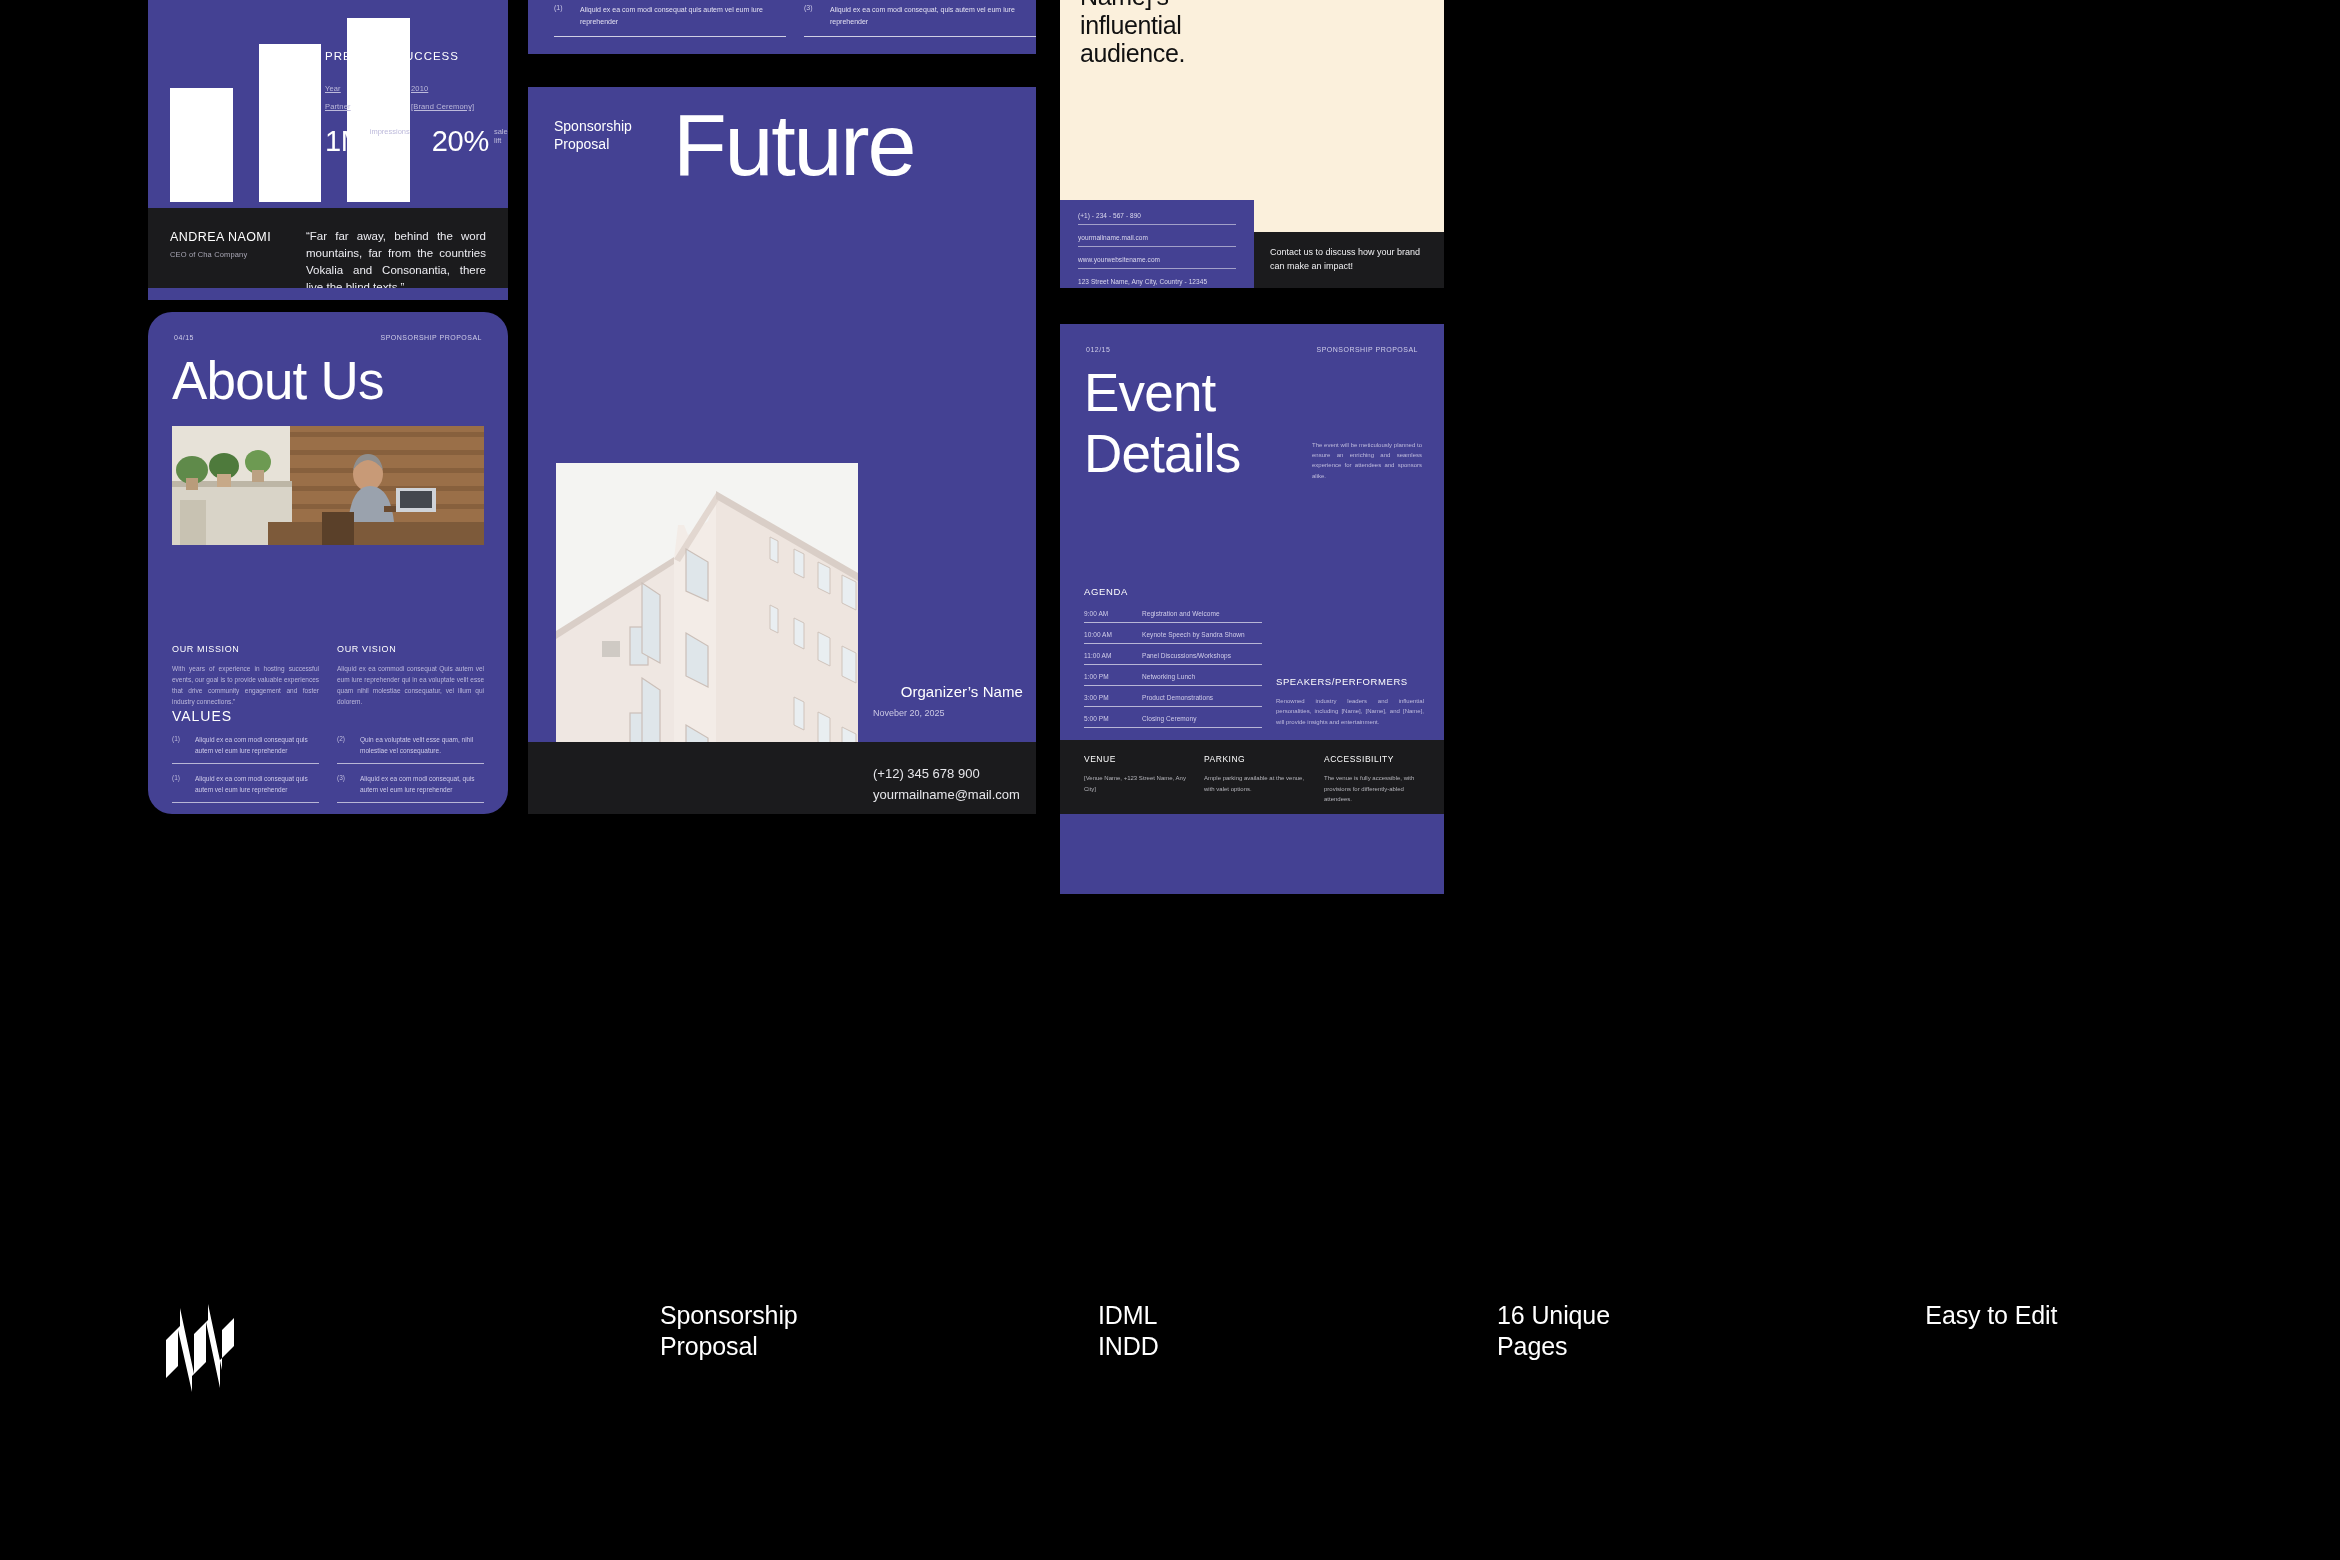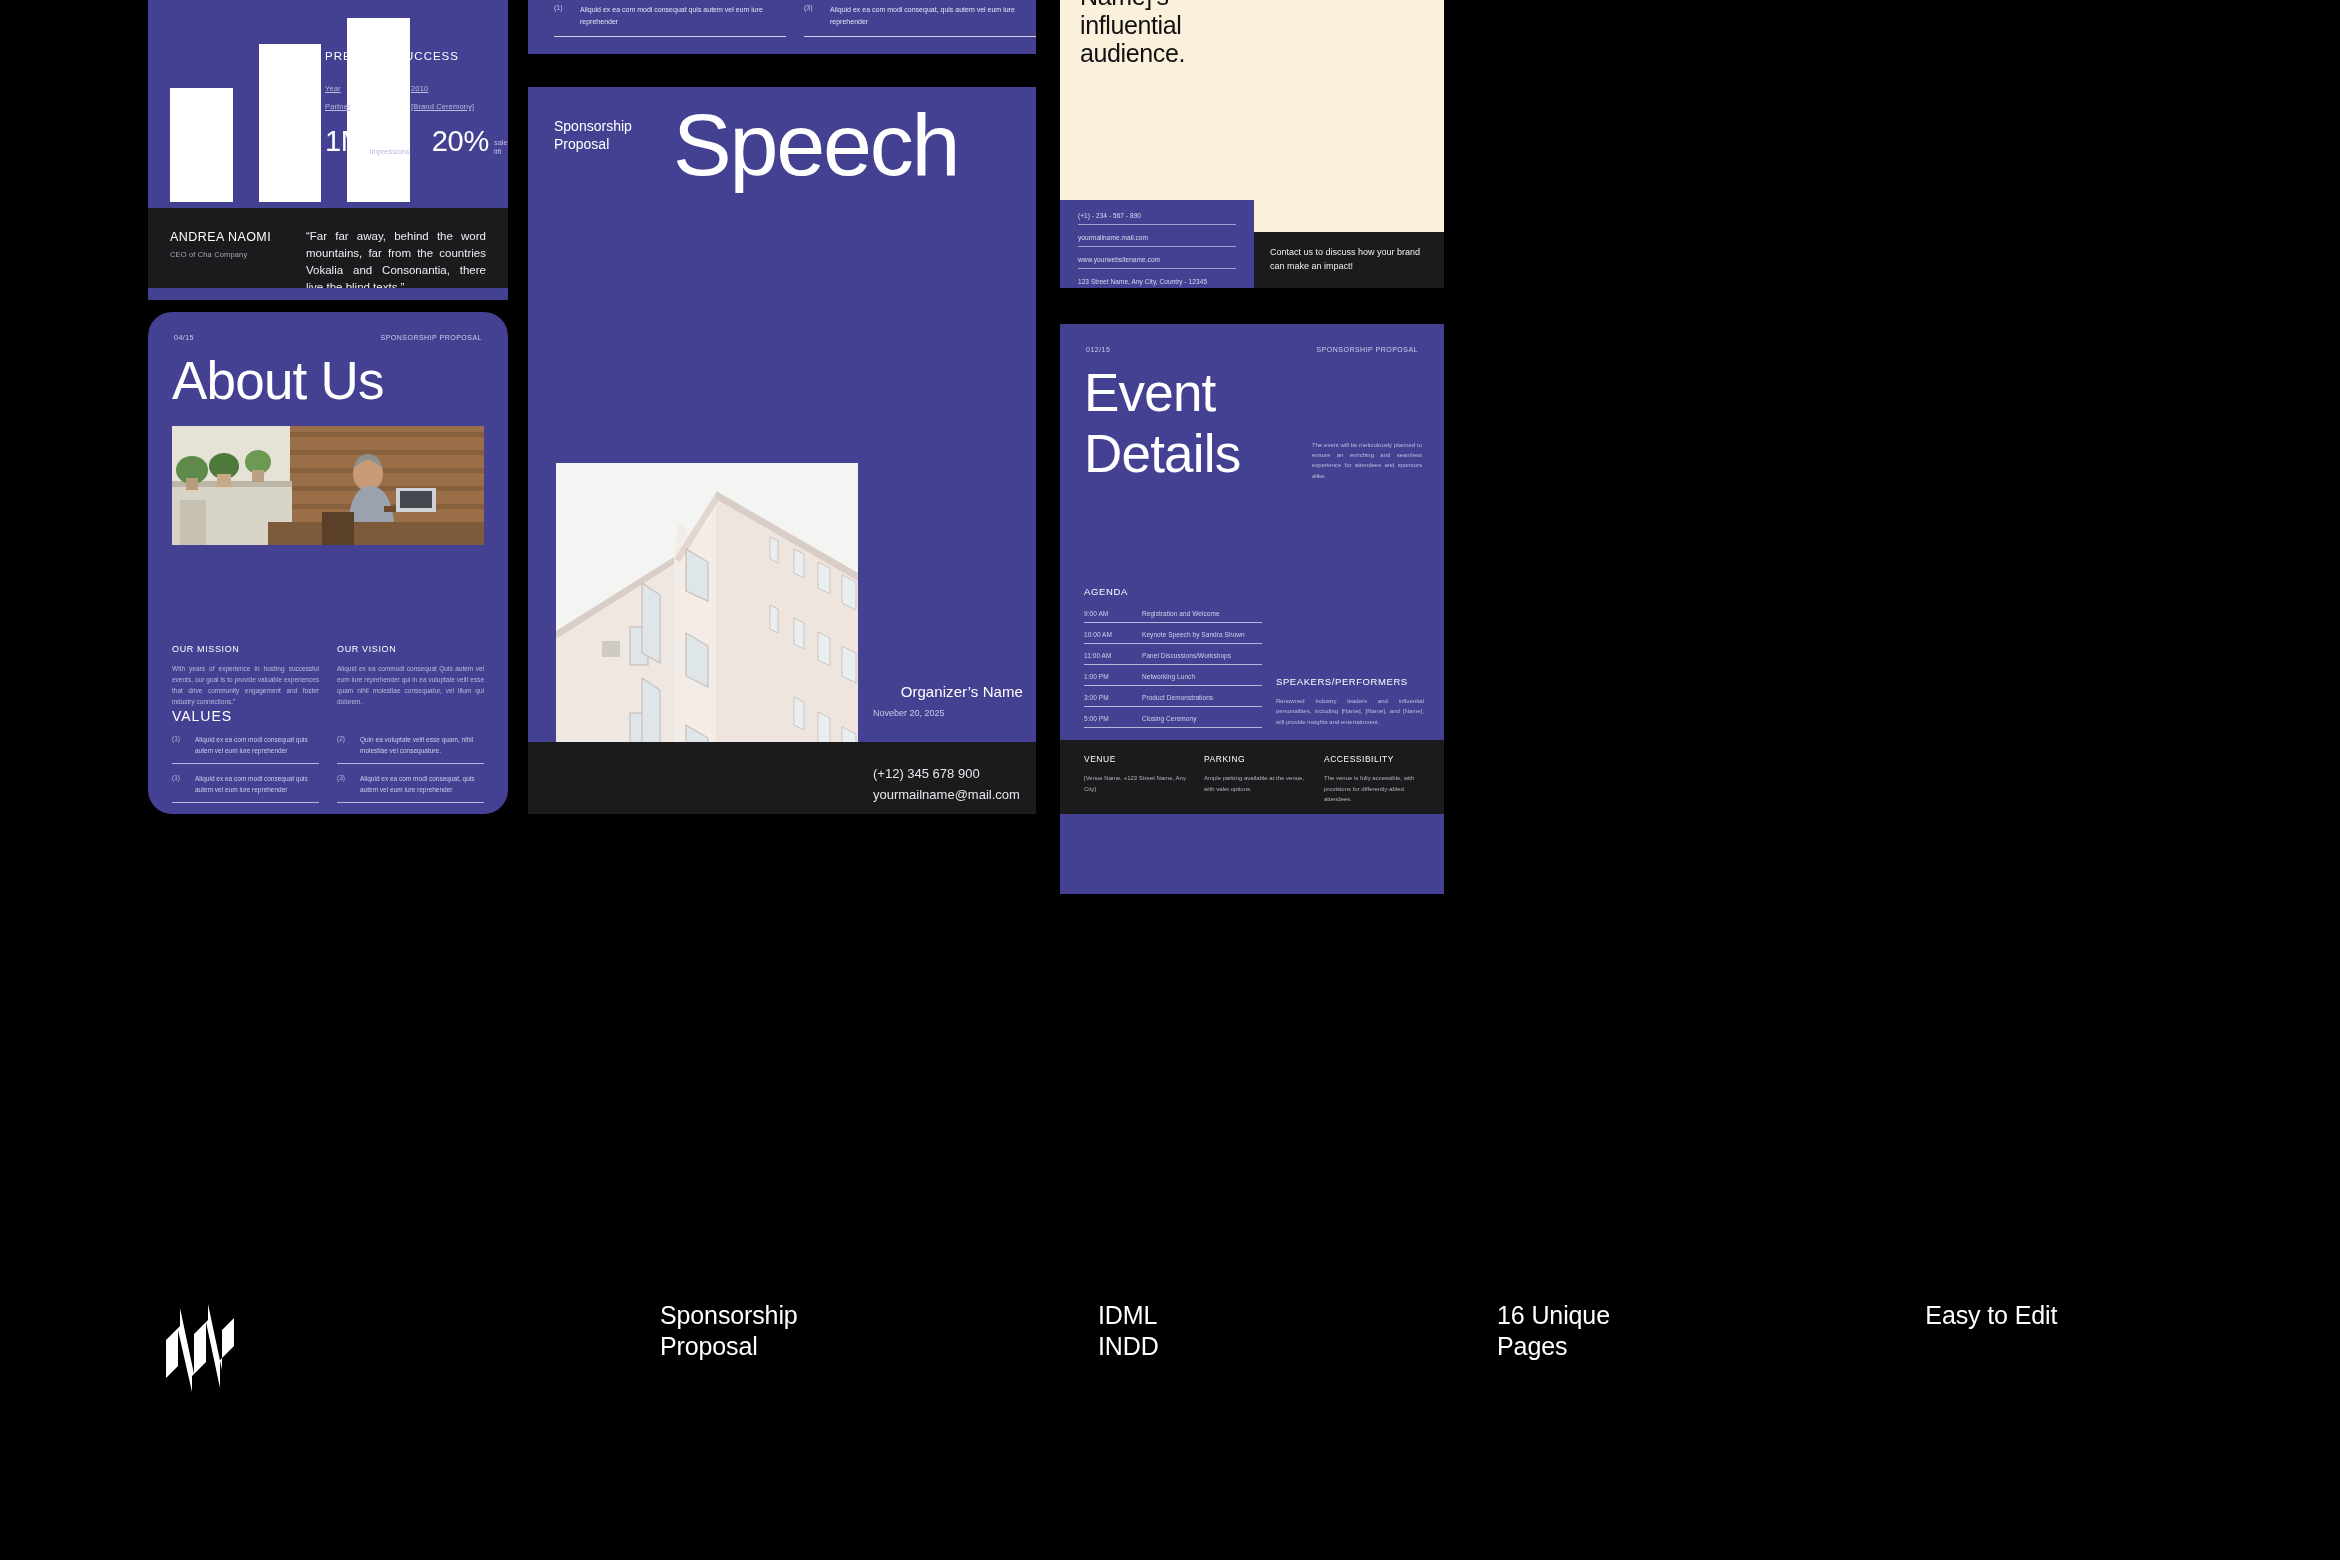--- a/index.html
+++ b/index.html
@@ -21,21 +21,21 @@
   #p-chart { left: 148px; top: -40px; width: 360px; height: 340px; }
   .chart-area { position: absolute; left: 22px; top: 58px; width: 240px; height: 212px; }
   .bars { position: absolute; left: 0; bottom: 28px; width: 100%; height: 184px; display: flex; align-items: flex-end; gap: 26px; }
   .bar { flex: 1; background: #ffffff; }
   .xaxis { position: absolute; left: 0; bottom: 0; width: 100%; height: 26px; display: flex; gap: 26px; }
   .xtick { flex: 1; text-align: center; font-size: 15px; color: #ffffff; letter-spacing: .02em; }
 
   .stats { position: absolute; left: 177px; top: 90px; width: 172px; }
   .stats h4 { font-size: 11.5px; letter-spacing: .085em; color: #fff; font-weight: 400; margin-bottom: 22px; }
   .stat-rows { display: grid; grid-template-columns: 1fr 1fr; row-gap: 9px; font-size: 7.5px; color: #bdbadb; letter-spacing: .02em; text-decoration: underline; }
-  .bignums { display: flex; align-items: flex-end; margin-top: 16px; }
+  .bignums { display: flex; align-items: flex-start; margin-top: 16px; }
   .bignum { font-size: 29px; color: #fff; font-weight: 300; letter-spacing: -.01em; line-height: 1; }
   .bigunit { font-size: 7.5px; color: #bdbadb; margin-left: 5px; }
 
   
   #p-quote { left: 148px; top: 208px; width: 360px; height: 80px; }
   .q-name { font-size: 12.5px; color: #fff; letter-spacing: .035em; }
   .q-role { font-size: 7.5px; color: #a8a6b4; margin-top: 6px; letter-spacing: .02em; }
   .q-text { font-size: 11.5px; line-height: 1.48; color: #ededf2; text-align: justify; }
 
   
@@ -268,21 +268,21 @@
         </div>
         <div class="tl-line"></div>
       </div>
     </div>
   </div>
 
   <div class="panel purple" id="p-cover">
     <div class="cv-kicker" style="white-space:pre-line">Sponsorship
 Proposal</div>
     <div class="cv-title">
-      <div>Speech</div>
+      <div>Future</div>
     </div>
 
     <div class="cv-photo">
       <svg viewBox="0 0 302 326" preserveAspectRatio="xMidYMid slice" aria-hidden="true">
         <rect width="302" height="326" fill="#f4f4f2"></rect>
         <path d="M0 170 L118 96 L118 326 L0 326 Z" fill="#efe7e2"></path>
         <path d="M118 96 L122 62 L128 62 L132 72 L152 58 L160 30 L302 112 L302 326 L118 326 Z" fill="#f3ece7"></path>
         <path d="M160 30 L302 112 L302 326 L160 326 Z" fill="#eee5df"></path>
         <path d="M118 96 L160 30 L166 32 L124 99 Z" fill="#e2d7d0"></path>
         <path d="M0 168 L118 94 L118 101 L0 176 Z" fill="#d9cec7"></path>

